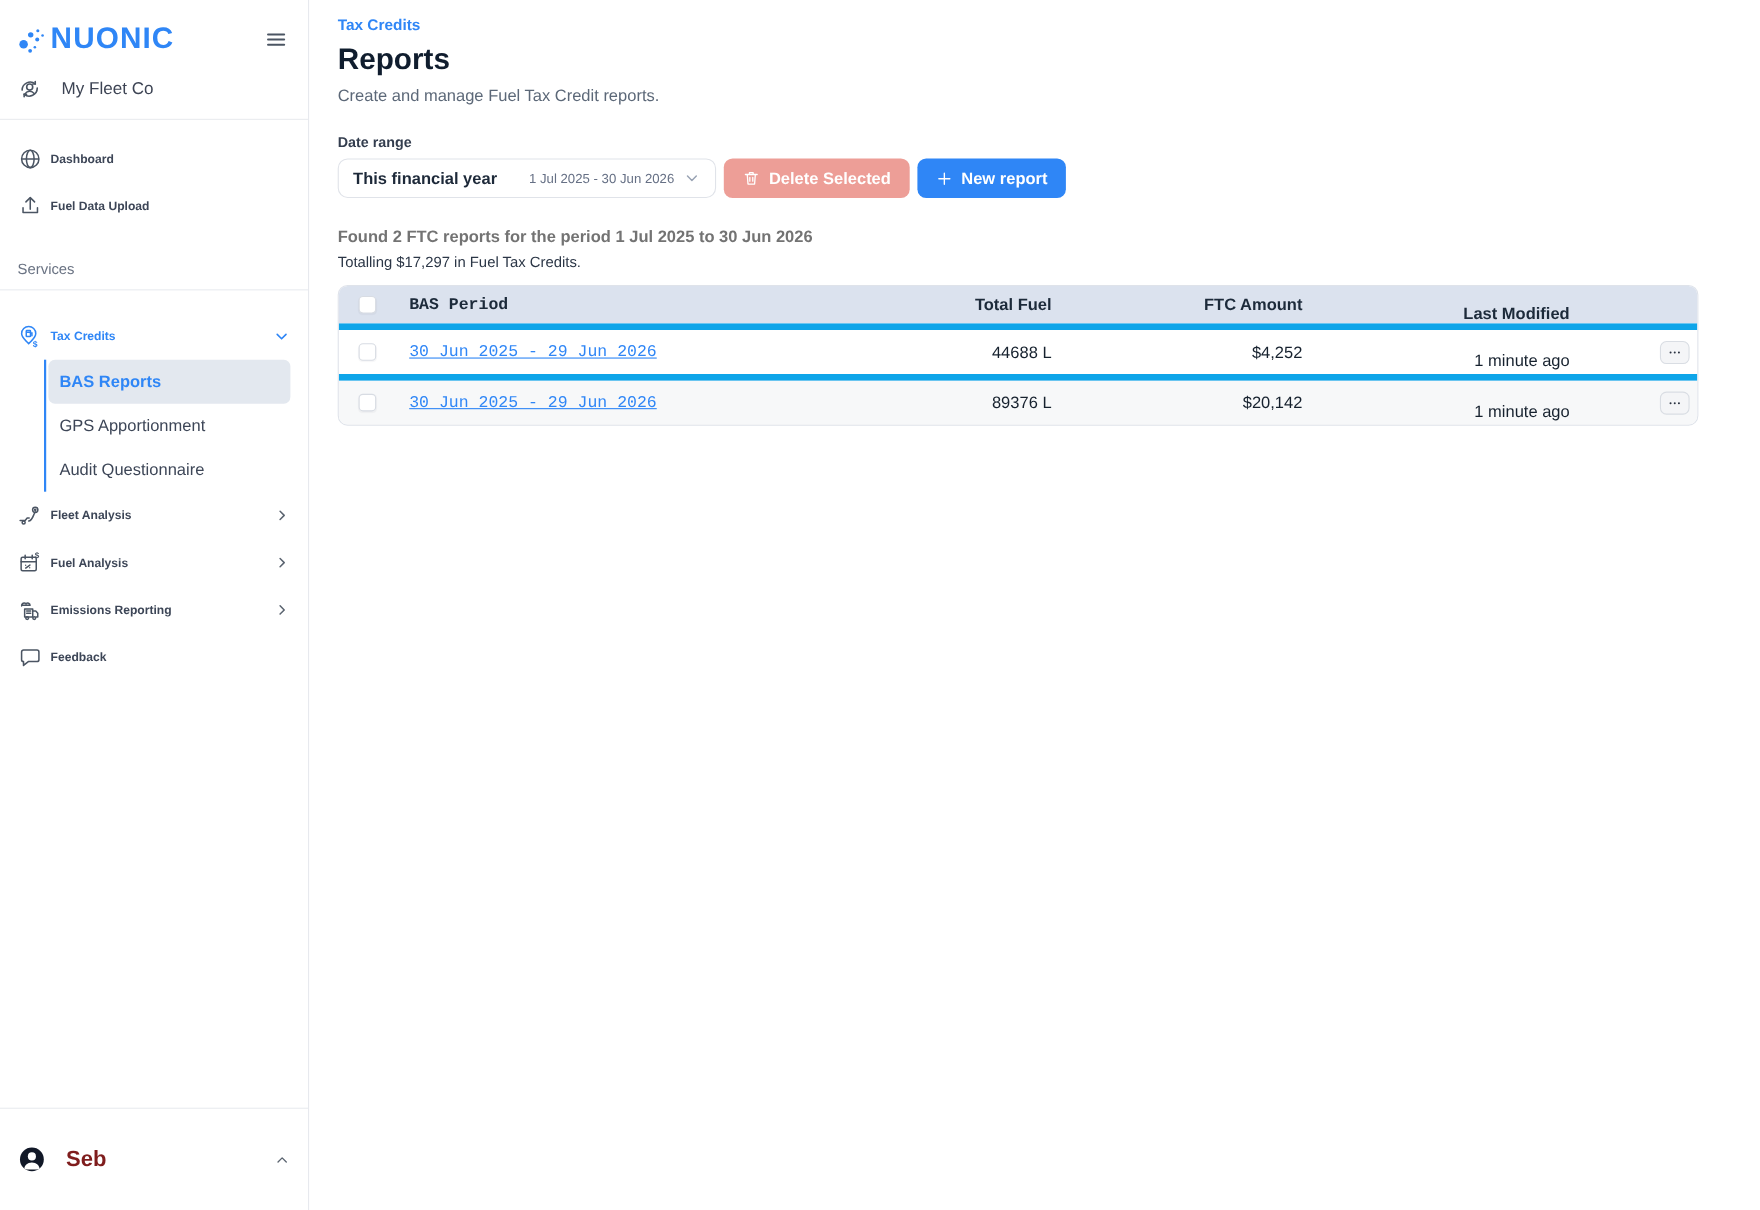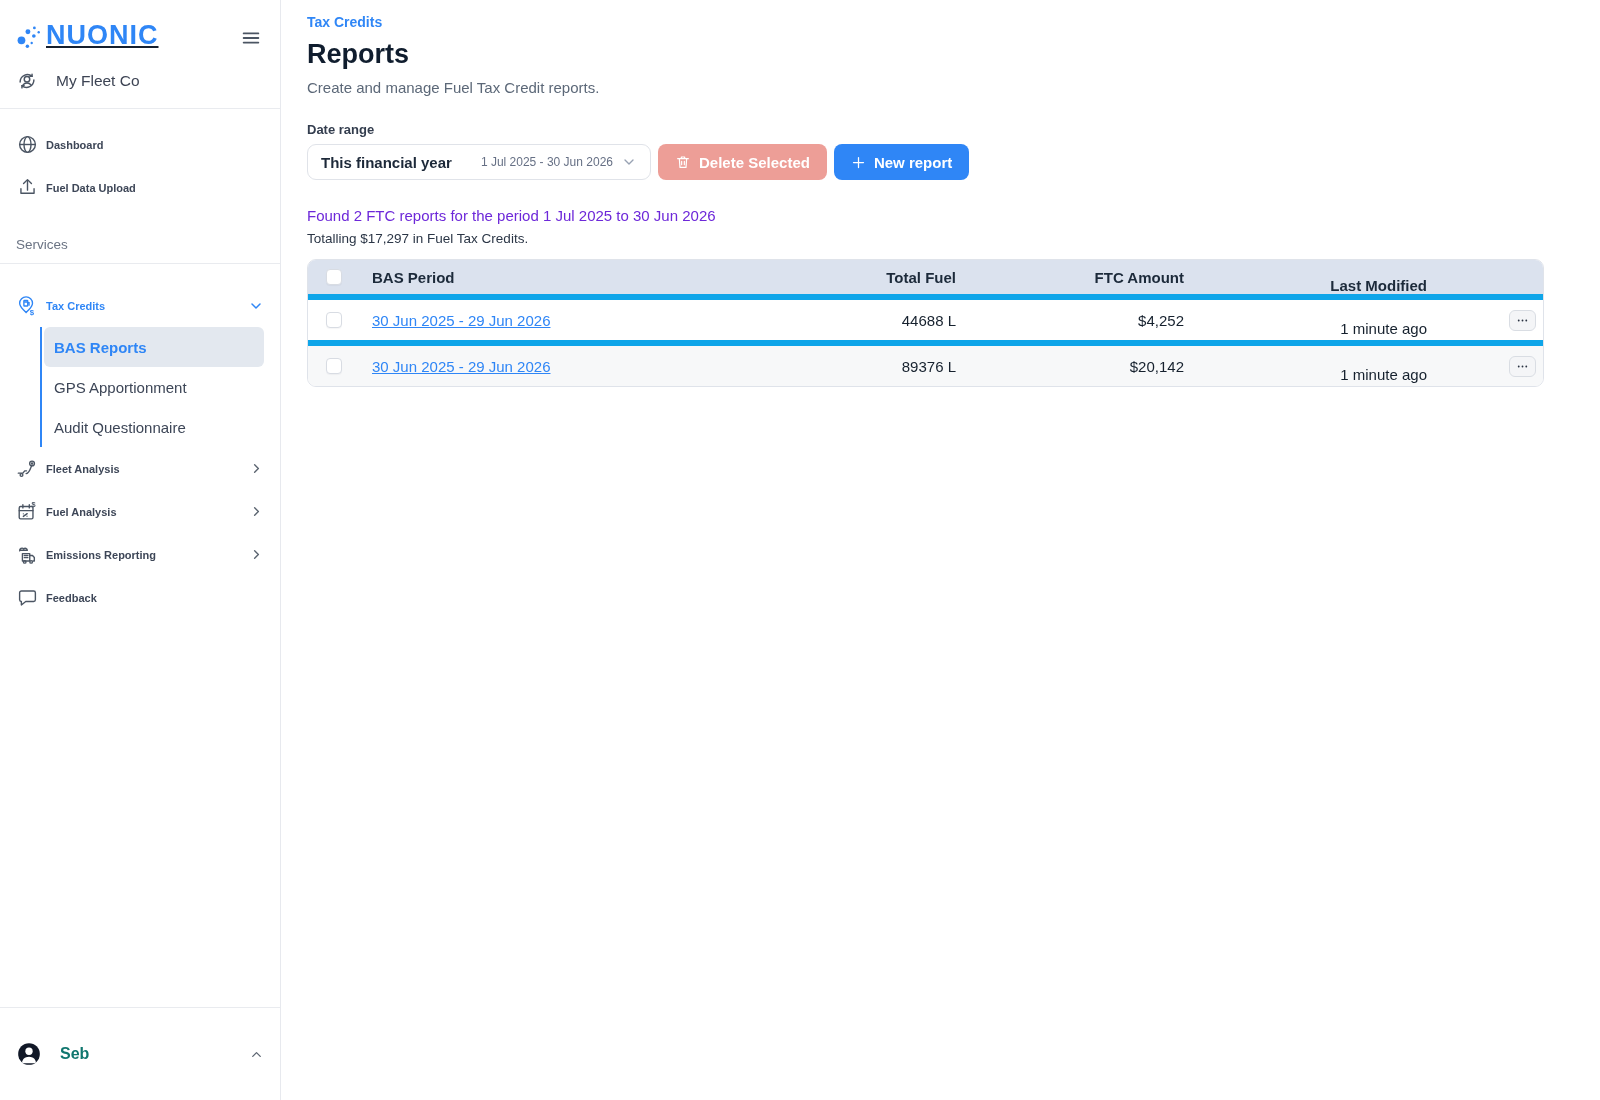--- a/index.html
+++ b/index.html
@@ -12,21 +12,21 @@
     position: relative;
   }
   
   .sidebar {
     position: absolute; left: 0; top: 0; width: 281px; height: 1100px;
     background: #fff; border-right: 1px solid #e7e9ee;
     display: flex; flex-direction: column;
   }
   .sidebar-header {
     padding: 20px 16px 0 16px;
-    display: flex; align-items: flex-end; justify-content: space-between; text-decoration: underline;
+    display: flex; align-items: center; justify-content: space-between;
   }
   .logo { display: flex; align-items: center; gap: 4px; }
   .logo-text {
     color: #2f86f6; font-size: 27px; font-weight: 700; letter-spacing: 1px;
   }
   .hamburger { background: none; border: none; cursor: pointer; padding: 2px; color: #4b5563; }
   .org-row {
     margin-top: 18px; padding: 0 16px; height: 24px;
     display: flex; align-items: center; gap: 18px; color: #4b5563;
   }
@@ -48,21 +48,21 @@
   .submenu-item {
     height: 40px; display: flex; align-items: center; padding: 0 10px;
     font-size: 15px; color: #3d4657; border-radius: 6px; cursor: pointer;
   }
   .submenu-item.active { background: #e3e8ef; color: #2f86f6; font-weight: 600; }
   .sidebar-spacer { flex: 1; }
   .user-row {
     border-top: 1px solid #e9ebef; padding: 0 16px; height: 93px;
     display: flex; align-items: center; gap: 18px;
   }
-  .user-name { font-size: 16px; font-weight: 700; color: #0f766e; flex: 1; }
+  .user-name { font-size: 20px; font-weight: 700; color: #7f1d1d; flex: 1; }
   .user-chev { color: #5b6470; display: flex; cursor: pointer; }
 
   
   .main { position: absolute; left: 281px; top: 0; right: 0; bottom: 0; padding: 14px 0 0 26px; }
   .breadcrumb { color: #2f86f6; font-size: 14px; font-weight: 700; cursor: pointer; }
   .page-title { margin-top: 9px; font-size: 27px; font-weight: 700; color: #101d2e; }
   .page-subtitle { margin-top: 9px; font-size: 15px; color: #5c6878; }
   .daterange-label { margin-top: 26px; font-size: 13px; font-weight: 700; color: #333d4e; }
   .toolbar { margin-top: 7px; display: flex; gap: 7px; align-items: center; }
   .date-select {
@@ -70,34 +70,34 @@
     background: #fff; display: flex; align-items: center; padding: 0 13px; cursor: pointer;
   }
   .date-preset { font-size: 15px; font-weight: 600; color: #1d2939; }
   .date-value { font-size: 12px; color: #667085; margin-left: auto; }
   .date-chev { color: #98a2b3; margin-left: 8px; display: flex; }
   .btn { height: 36px; border: none; border-radius: 8px; display: flex; align-items: center;
          gap: 8px; font-family: "Liberation Sans", sans-serif; font-size: 15px; font-weight: 600;
          color: #fff; padding: 10px 17px; cursor: pointer; }
   .btn-delete { background: #ed9e97; }
   .btn-new { background: #2f86f6; }
-  .found-text { margin-top: 27px; font-size: 15px; font-weight: 400; color: #6d28d9; }
+  .found-text { margin-top: 27px; font-size: 15px; font-weight: 700; color: #737373; }
   .totalling-text { margin-top: 7px; font-size: 13.5px; color: #2b3646; }
 
   
   .report-table {
     margin-top: 13px; width: 1237px; border: 1px solid #dfe3ea; border-radius: 9px;
     overflow: hidden; background: #fff;
   }
   .t-row { display: flex; align-items: center; }
   .t-head { background: #dbe2ee; height: 34px; font-weight: 700; font-size: 15px; color: #1c2a3a; }
   .t-body-row { height: 46px; font-size: 15px; color: #16212e; background: #fff; border-top: 6px solid #0ea5e9; }
   .t-body-row.alt { background: #f7f8f9; }
   .c-check { width: 46px; padding-left: 18px; display: flex; align-items: center; }
-  .c-period { flex: 1; padding-left: 18px; }
+  .c-period { flex: 1; padding-left: 18px; font-family: Liberation Mono, monospace; }
   .c-fuel { width: 210px; text-align: right; }
   .c-ftc { width: 228px; text-align: right; }
   .c-mod { width: 243px; text-align: right; margin-top: 16px; }
   .c-actions { width: 116px; display: flex; justify-content: flex-end; padding-right: 7px; }
   .row-link { color: #2f86f6; text-decoration: underline; cursor: pointer; }
   input[type="checkbox"] {
     appearance: none; -webkit-appearance: none; width: 16px; height: 16px;
     border: 1px solid #d8dce3; border-radius: 4px; background: #fff; cursor: pointer;
     box-shadow: 0 1px 1px rgba(16,24,40,0.04);
   }

